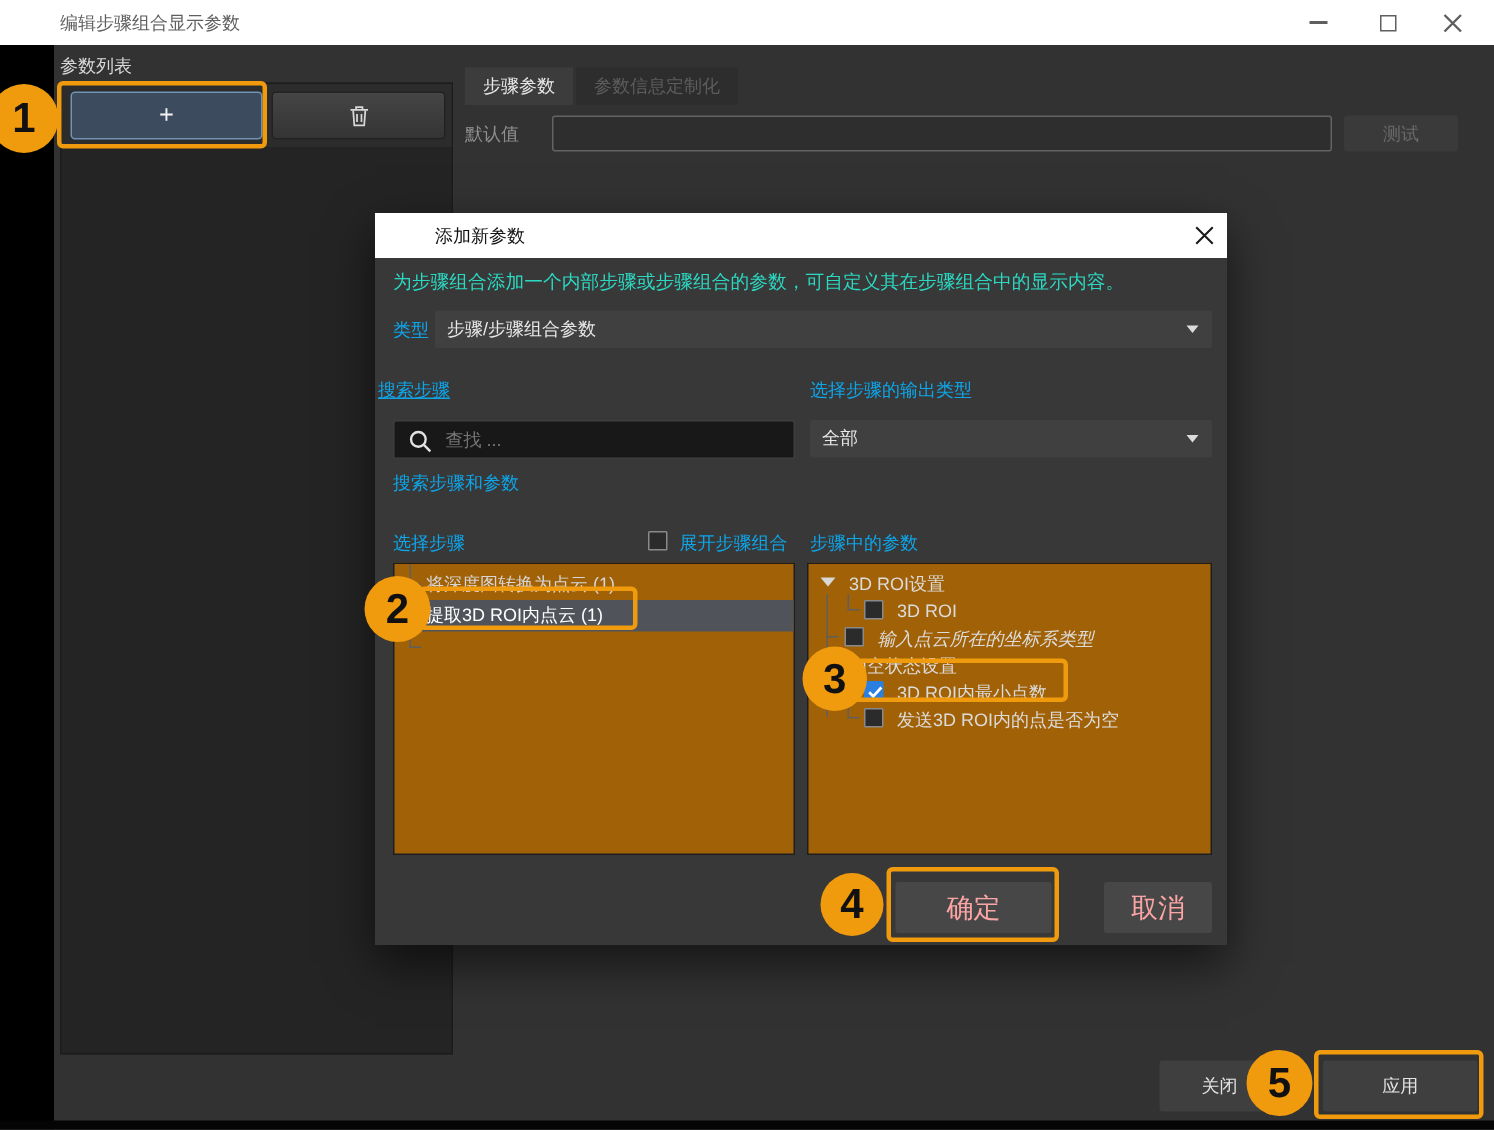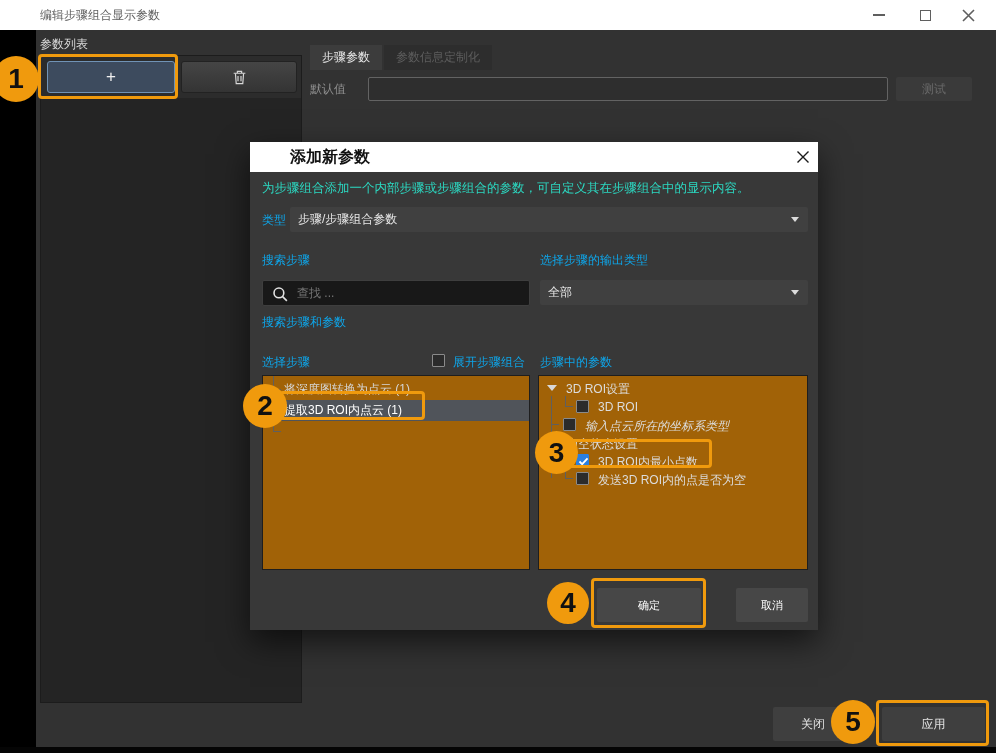--- a/index.html
+++ b/index.html
@@ -31,40 +31,40 @@
   .dv-label{left:310px;top:77px;height:24px;line-height:24px;font-size:12px;color:#8f8f8f;}
   .dv-input{left:368px;top:77px;width:520px;height:24px;background:#2e2e2e;border:1px solid #636363;border-radius:2px;color:#ddd;padding:0 6px;font-size:12px;}
   .testbtn{left:896px;top:77px;width:76px;height:24px;background:#3a3a3a;border:none;border-radius:2px;color:#6a6a6a;font-size:12px;cursor:default;}
 
   
   .footbtn{top:707px;height:34px;background:#3f3f3f;border:none;border-radius:2px;color:#e3e3e3;font-size:12px;cursor:pointer;}
 
   
   .dialog{left:250px;top:142px;width:568px;height:488px;background:#383838;box-shadow:0 12px 30px rgba(0,0,0,.6);z-index:10;}
   .dlg-titlebar{left:0;top:0;width:568px;height:30px;background:#ffffff;}
-  .dlg-title{left:40px;top:0;height:30px;line-height:30px;font-size:16px;color:#111;font-weight:bold;}
+  .dlg-title{left:40px;top:0;height:30px;line-height:30px;font-size:12px;color:#111;}
   .dlg-close{left:538px;top:0;width:30px;height:30px;display:flex;align-items:center;justify-content:center;cursor:pointer;}
   .desc{left:12px;top:38px;font-size:12.5px;color:#2bd9c2;}
   .lbl{font-size:12px;color:#0ea5e9;}
   .dropdown{height:25px;background:#404040;border-radius:2px;color:#e8e8e8;font-size:12px;line-height:25px;padding:0 8px;cursor:pointer;}
   .caret{position:absolute;right:9px;top:10px;width:0;height:0;border-left:4px solid transparent;border-right:4px solid transparent;border-top:5px solid #dcdcdc;}
   .searchbox{left:12px;top:138px;width:268px;height:26px;background:#181818;border:1px solid #3e3e3e;border-radius:2px;}
   .searchbox input{position:absolute;left:32px;top:1px;width:225px;height:22px;background:transparent;border:none;outline:none;color:#cfcfcf;font-size:12px;}
   .searchbox input::placeholder{color:#767676;}
   .listbox{background:#a16207;border:1px solid #1e1e1e;}
   .steprow{position:absolute;left:0;width:100%;height:21px;line-height:21px;font-size:12px;color:#d6d6d6;cursor:pointer;white-space:nowrap;}
   .steprow .txt{position:absolute;left:21px;}
   .steprow.selected{background:#50545a;color:#ffffff;}
   .treeline{position:absolute;background:#5f5f5f;}
   .cb{position:absolute;width:13px;height:13px;background:#2b2b2b;border:1px solid #8a8a8a;border-radius:1px;cursor:pointer;}
   .cb.checked{background:#2a7fe0;border-color:#2a7fe0;}
   .cb svg{position:absolute;left:1px;top:2px;}
   .treerow-label{position:absolute;font-size:12px;color:#dcdcdc;white-space:nowrap;cursor:default;}
   .tri{position:absolute;width:0;height:0;border-left:5px solid transparent;border-right:5px solid transparent;border-top:6px solid #d8d8d8;cursor:pointer;}
-  .dlgbtn{top:446px;height:34px;background:#474747;border:none;border-radius:2px;color:#ffffff;font-size:11px;cursor:pointer;}
+  .dlgbtn{top:446px;height:34px;background:#474747;border:none;border-radius:2px;color:#fca5a5;font-size:18px;cursor:pointer;}
 
   
   .ann-circle{border-radius:50%;background:#f09a0d;color:#111;display:flex;align-items:center;justify-content:center;font-size:28px;font-weight:bold;z-index:20;}
   .ann-box{border:3px solid #f09a0d;border-radius:4px;background:transparent;z-index:19;pointer-events:none;}
 </style>
 </head>
 <body>
 
 <div class="stage">
 
@@ -120,21 +120,21 @@
     </div>
 
     <div class="abs desc">为步骤组合添加一个内部步骤或步骤组合的参数，可自定义其在步骤组合中的显示内容。</div>
 
     <div class="abs lbl" style="left:12px;top:70px;">类型</div>
     <div class="abs dropdown" style="left:40px;top:65px;width:518px;">
       <span>步骤/步骤组合参数</span>
       <div class="caret"></div>
     </div>
 
-    <div class="abs lbl" style="left:12px;top:110px;">搜索步骤</div>
+    <div class="abs lbl" style="left:2px;top:110px;text-decoration:underline;">搜索步骤</div>
     <div class="abs searchbox">
       <svg class="abs" style="left:9px;top:5px;" width="17" height="17" viewBox="0 0 16 16">
         <circle cx="6.5" cy="6.5" r="4.6" stroke="#e2e2e2" stroke-width="1.5" fill="none"></circle>
           <path d="M10 10 L14 14" stroke="#e2e2e2" stroke-width="1.5"></path>
       </svg>
       <input placeholder="查找 ..." style="">
     </div>
 
     <div class="abs lbl" style="left:290px;top:110px;">选择步骤的输出类型</div>
     <div class="abs dropdown" style="left:290px;top:138px;width:268px;">

